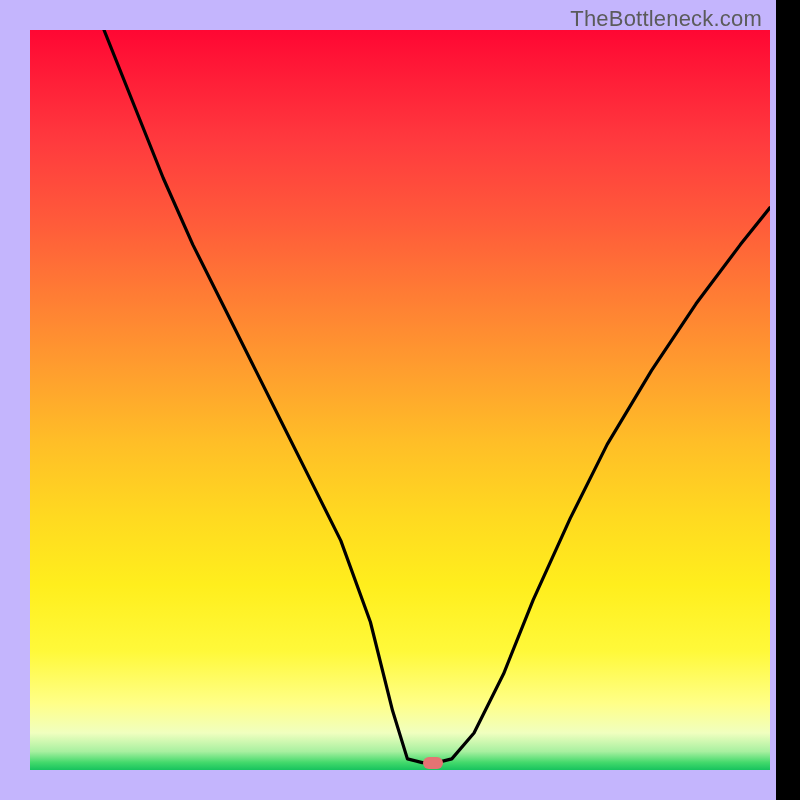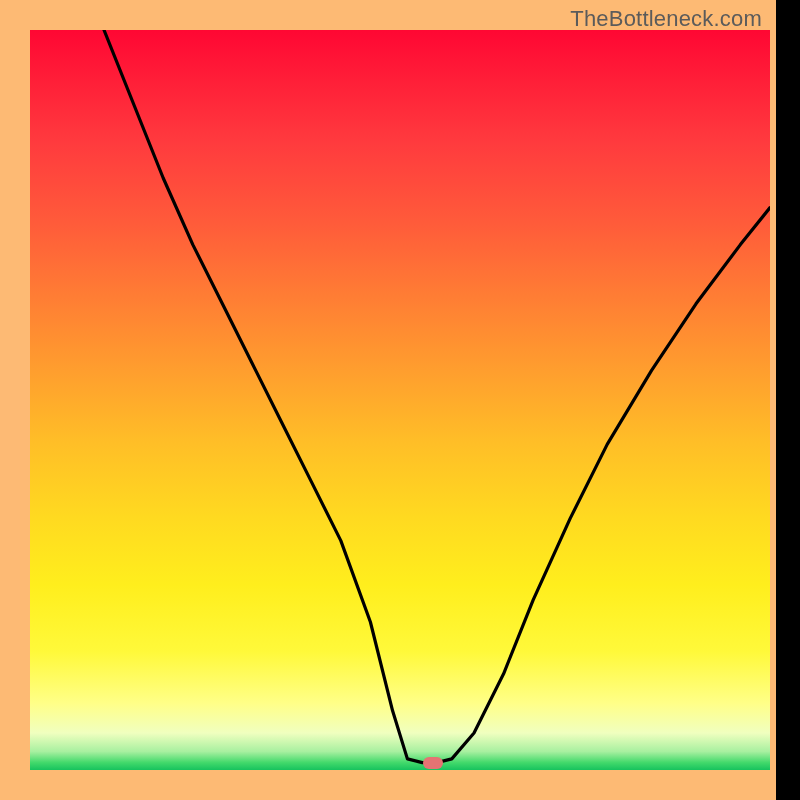--- a/index.html
+++ b/index.html
@@ -8,21 +8,21 @@
     width: 800px;
     height: 800px;
     background: #000;
     overflow: hidden;
     font-family: Arial, Helvetica, sans-serif;
   }
   .frame {
     position: relative;
     width: 776px;
     height: 800px;
-    background: #fdba74;
+    background: #c4b5fd;
   }
   .plot {
     position: absolute;
     left: 30px;
     top: 30px;
     width: 740px;
     height: 740px;
     
     background: linear-gradient(
       to bottom,

